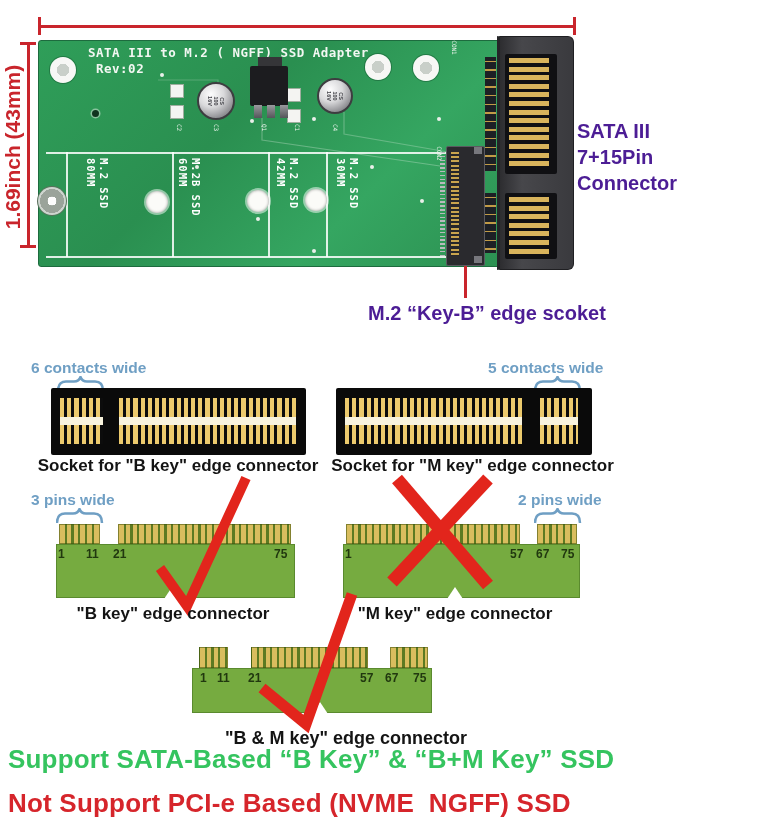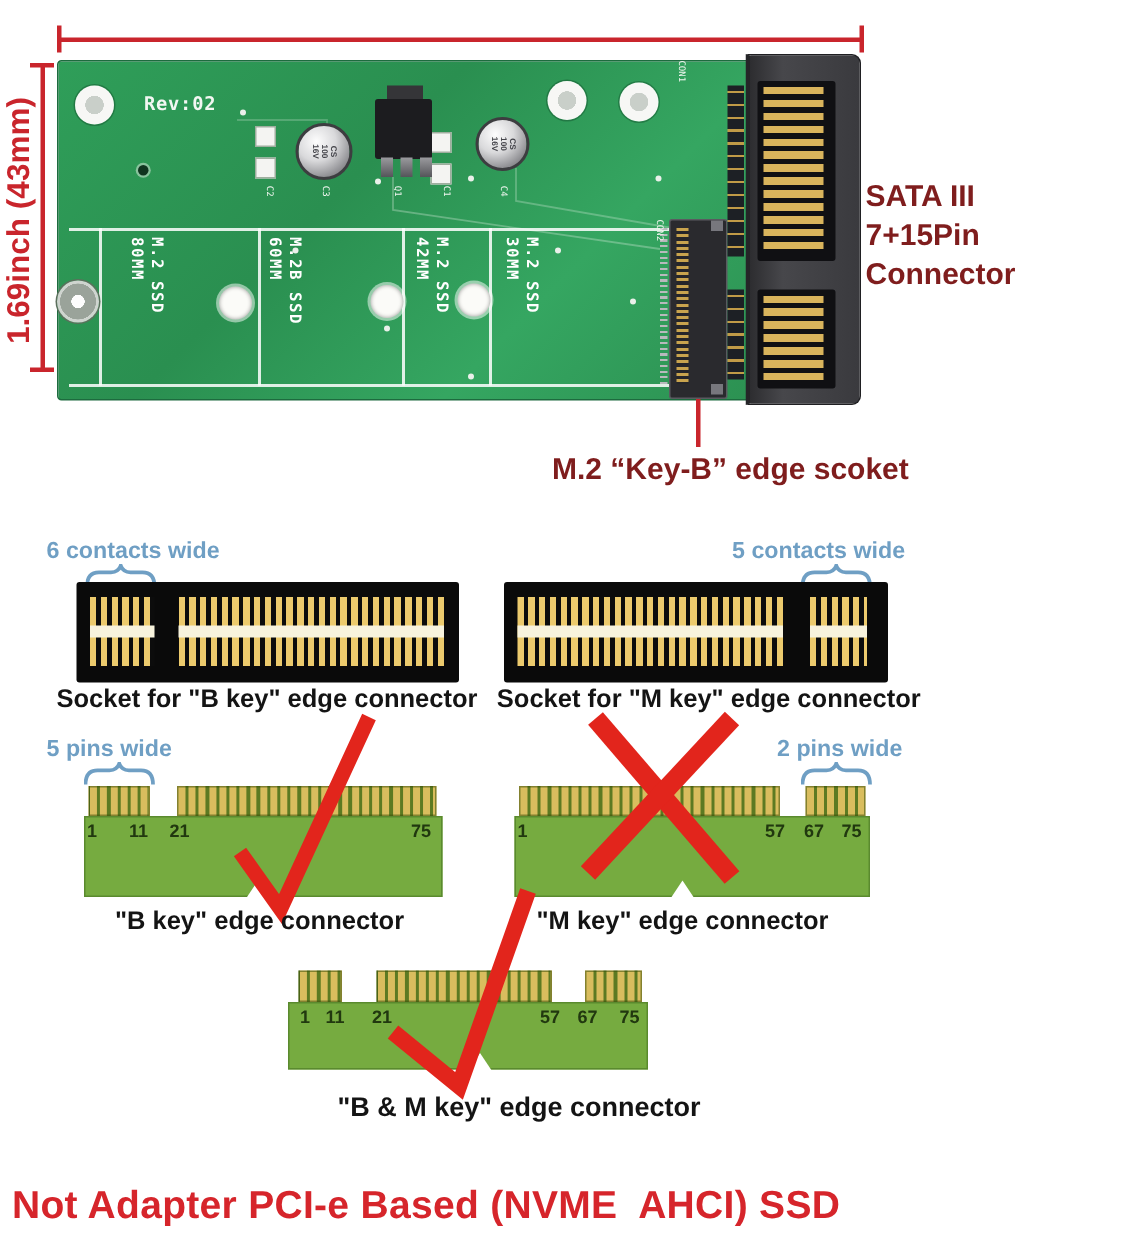--- a/index.html
+++ b/index.html
@@ -3,21 +3,21 @@
 <meta charset="utf-8">
 <style>
   html,body{margin:0;padding:0;background:#fff;}
   #canvas{position:relative;width:758px;height:826px;background:#fff;overflow:hidden;
           font-family:"Liberation Sans",sans-serif;}
   .abs{position:absolute;}
   .dimtext{font-weight:bold;font-size:21px;color:#c9252c;}
   .dimline{background:#c9252c;}
   .blue-note{color:#6f9fc4;font-weight:bold;font-size:15.5px;}
   .blab{font-weight:bold;font-size:17px;color:#141414;text-align:center;white-space:nowrap;}
-  .ann{font-weight:bold;font-size:20px;color:#7f1d1d;white-space:pre-line;line-height:26px;}
+  .ann{font-weight:bold;font-size:20px;color:#4c1d95;white-space:pre-line;line-height:26px;}
   
   .pcb{background:linear-gradient(135deg,#2f9e59,#2a8f50 40%,#35a661 70%,#2c9152);
        border:1px solid #1d6b3e;border-radius:3px;}
   .silk{font-family:"DejaVu Sans Mono",monospace;color:#f2f7f2;font-size:12.5px;letter-spacing:.5px;font-weight:bold;white-space:pre;}
   .hole{border-radius:50%;background:radial-gradient(circle,#c9cfc9 0 33%,#f7f7f5 34% 100%);
         box-shadow:0 0 0 1px rgba(20,80,45,.45);}
   .shole{width:22px;height:22px;border-radius:50%;background:#fbfbf8;box-shadow:0 0 0 2px rgba(255,255,255,.5),0 0 3px rgba(0,0,0,.4) inset;}
   .via{width:4px;height:4px;border-radius:50%;background:#eaf0ea;}
   .pad{width:12px;height:12px;background:#f4f4f2;border:1px solid #9fae9f;}
   .cap{border-radius:50%;background:radial-gradient(circle at 35% 30%,#fdfdfd,#d9d9db 40%,#8f8f93 75%,#6c6c70);
@@ -54,20 +54,21 @@
   <div class="abs dimline" style="left:20px;top:245px;width:16px;height:2.5px;"></div>
 
   <div class="abs pcb" style="left:38px;top:40px;width:462px;height:225px;"></div>
 
   <svg class="abs" style="left:38px;top:40px;" width="462" height="225">
     <polyline points="224,78 224,100 402,126" fill="none" stroke="rgba(235,245,235,.30)" stroke-width="1.2"></polyline>
     <polyline points="306,72 306,94 410,112" fill="none" stroke="rgba(235,245,235,.28)" stroke-width="1.2"></polyline>
     <polyline points="180,64 180,40 120,40" fill="none" stroke="rgba(235,245,235,.22)" stroke-width="1.2"></polyline>
   </svg>
 
+  <div class="abs silk" style="left:88px;top:45px;">SATA III to M.2 ( NGFF) SSD Adapter</div>
   <div class="abs silk" style="left:96px;top:61px;">Rev:02</div>
 
   <div class="abs hole" style="left:50px;top:57px;width:26px;height:26px;"></div>
   <div class="abs hole" style="left:365px;top:54px;width:26px;height:26px;"></div>
   <div class="abs hole" style="left:413px;top:55px;width:26px;height:26px;"></div>
   <div class="abs" style="left:92px;top:110px;width:7px;height:7px;border-radius:50%;background:#10341f;box-shadow:0 0 0 1.5px rgba(230,240,230,.5);"></div>
 
   <div class="abs via" style="left:160px;top:73px;"></div>
   <div class="abs via" style="left:250px;top:119px;"></div>
   <div class="abs via" style="left:312px;top:117px;"></div>
@@ -169,21 +170,21 @@
   <div class="abs blue-note" style="left:488px;top:359px;">5 contacts wide</div>
   <svg class="abs" style="left:534px;top:376px;" width="48" height="16">
     <path d="M1,15 Q1,5.5 9,5.5 L17,5.5 Q22,5.5 23.5,1 Q25,5.5 30,5.5 L38,5.5 Q46,5.5 46,15" fill="none" stroke="#6f9fc4" stroke-width="2.5"></path>
   </svg>
   <div class="abs socket" style="left:336px;top:388px;width:256px;height:67px;">
     <div class="contacts" style="left:9px;top:10px;width:177px;height:46px;"></div>
     <div class="contacts" style="left:204px;top:10px;width:38px;height:46px;"></div>
   </div>
   <div class="abs blab" style="left:330px;top:456px;width:285px;">Socket for "M key" edge connector</div>
 
-  <div class="abs blue-note" style="left:31px;top:491px;">5 pins wide</div>
+  <div class="abs blue-note" style="left:31px;top:491px;">3 pins wide</div>
   <svg class="abs" style="left:56px;top:508px;" width="48" height="16">
     <path d="M1,15 Q1,5.5 9,5.5 L17,5.5 Q22,5.5 23.5,1 Q25,5.5 30,5.5 L38,5.5 Q46,5.5 46,15" fill="none" stroke="#6f9fc4" stroke-width="2.5"></path>
   </svg>
   <div class="abs" style="left:56px;top:524px;width:239px;height:76px;">
     <div class="epins" style="left:3px;top:0;width:41px;height:20px;"></div>
     <div class="epins" style="left:62px;top:0;width:173px;height:20px;"></div>
     <div class="ebody" style="left:0;top:20px;width:239px;height:54px;"></div>
     <div class="notch" style="left:108px;top:63px;"></div>
     <span class="pnum" style="left:2px;top:23px;">1</span>
     <span class="pnum" style="left:30px;top:23px;">11</span>
@@ -226,15 +227,16 @@
     <span class="pnum" style="left:56px;top:24px;">21</span>
     <span class="pnum" style="left:168px;top:24px;">57</span>
     <span class="pnum" style="left:193px;top:24px;">67</span>
     <span class="pnum" style="left:221px;top:24px;">75</span>
   </div>
   <svg class="abs" style="left:240px;top:582px;" width="120" height="160">
     <polyline points="22,106 66,142 112,12" fill="none" stroke="#e2251c" stroke-width="11" stroke-linejoin="miter"></polyline>
   </svg>
   <div class="abs blab" style="left:206px;top:728px;width:280px;font-size:18px;">"B &amp; M key" edge connector</div>
 
-  <div class="abs foot" style="left:8px;top:788px;color:#d6252b;">Not Adapter PCI-e Based (NVME  AHCI) SSD</div>
+  <div class="abs foot" style="left:8px;top:744px;color:#35c45f;">Support SATA-Based “B Key” &amp; “B+M Key” SSD</div>
+  <div class="abs foot" style="left:8px;top:788px;color:#d6252b;">Not Support PCI-e Based (NVME  NGFF) SSD</div>
 
 </div>
 
 </body></html>

